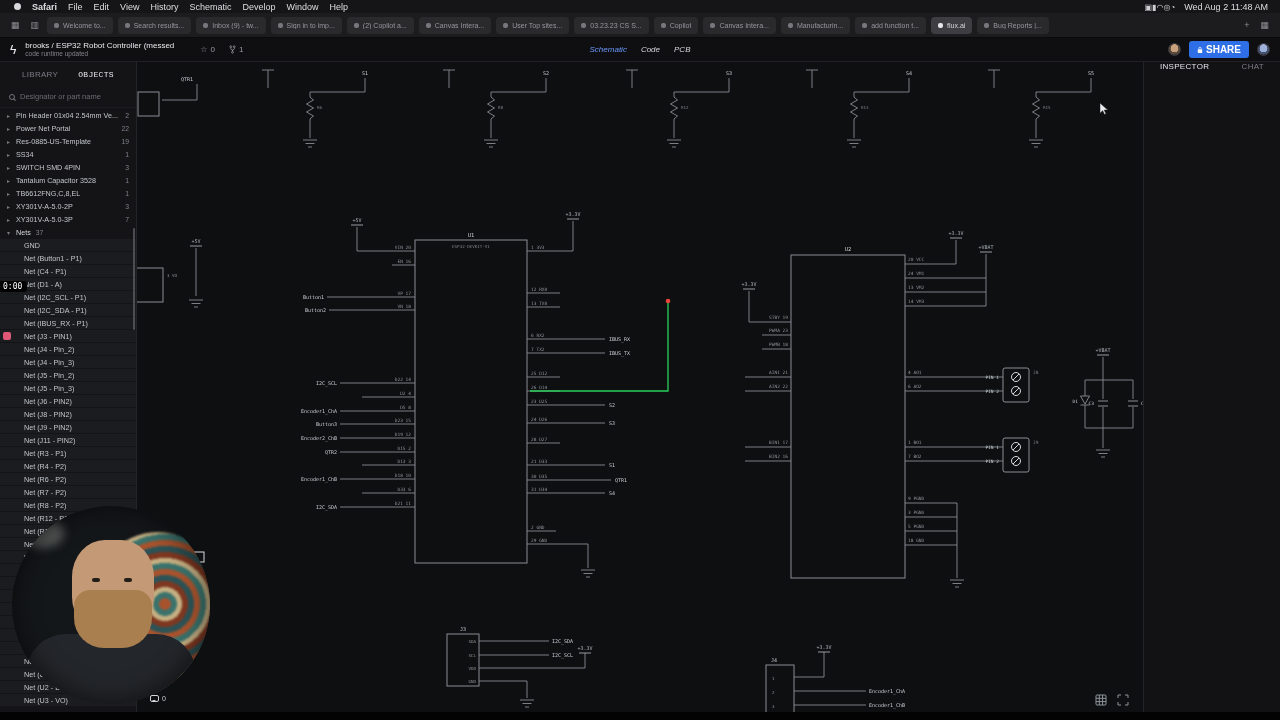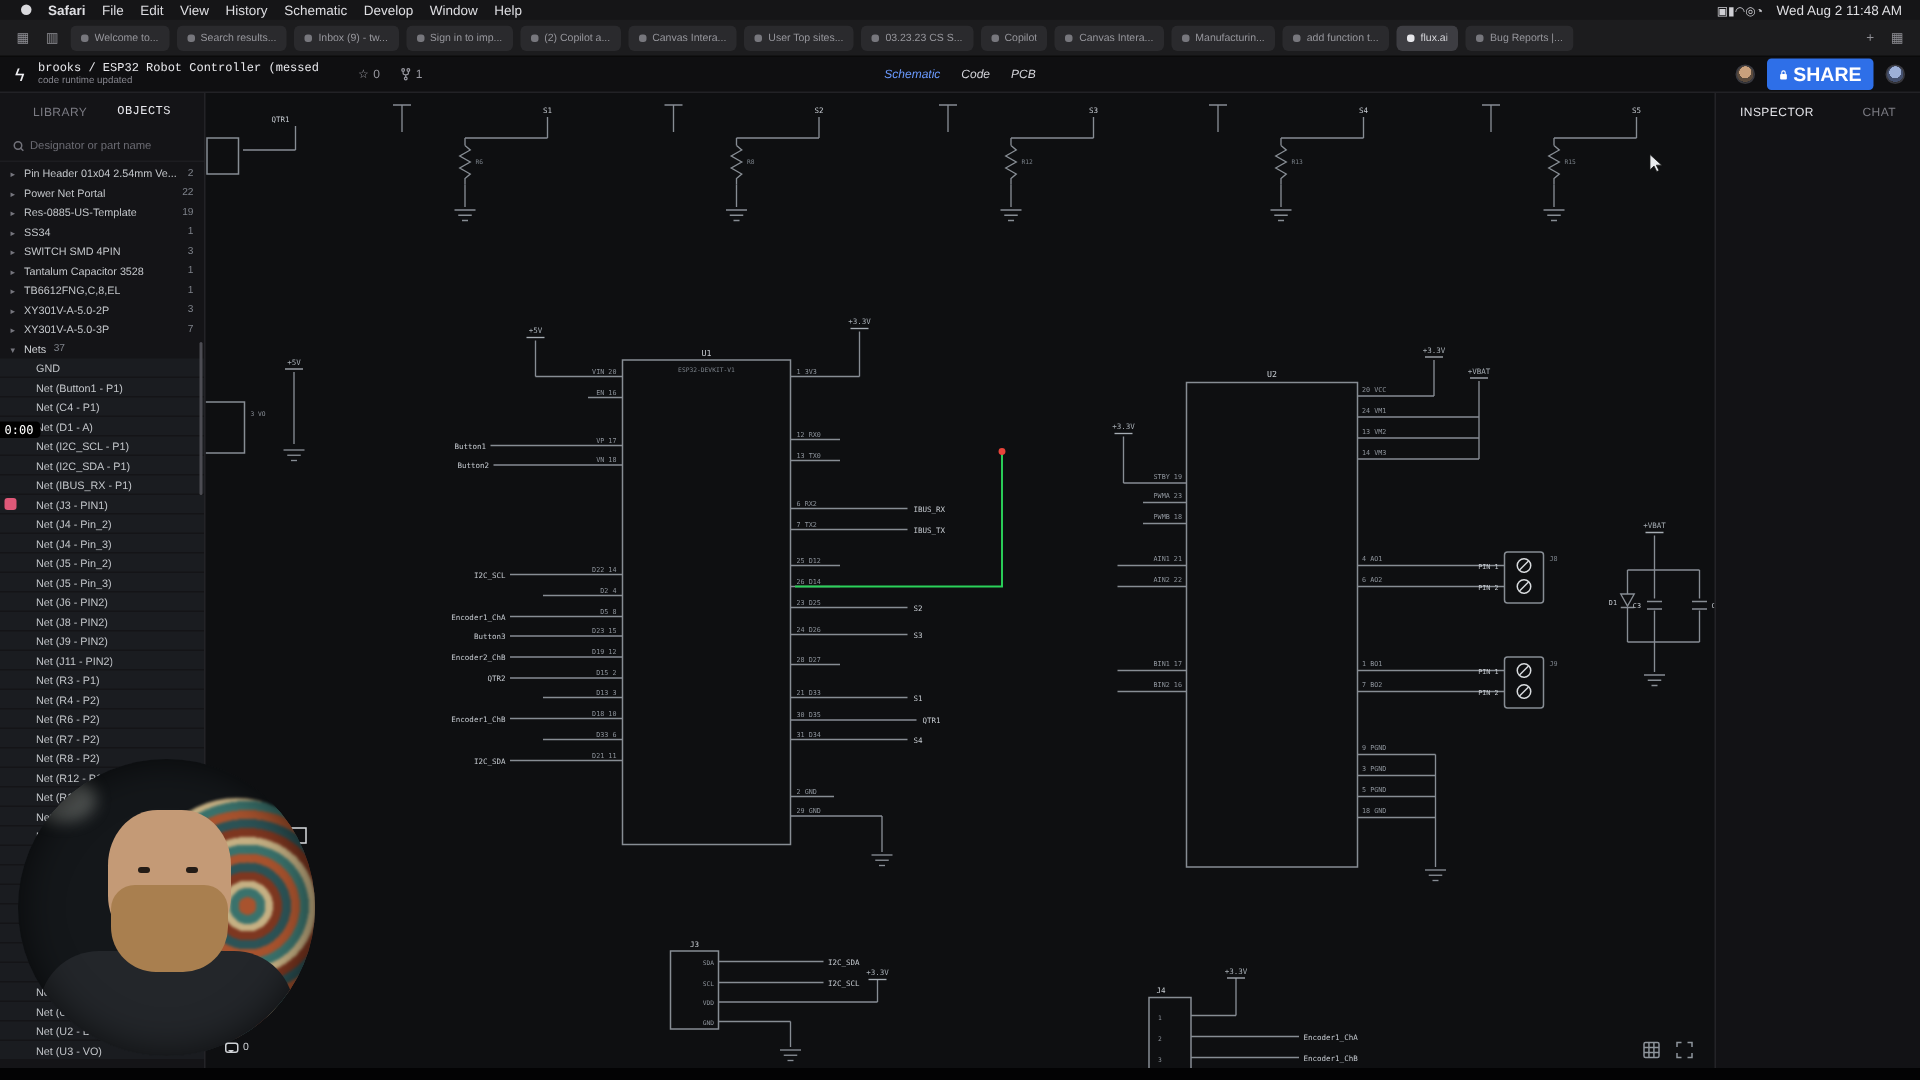--- a/index.html
+++ b/index.html
@@ -27,34 +27,34 @@
   .tab-pill.active { background:#3d3d42; color:#d6d6da; }
   .tab-pill span.lbl { white-space:nowrap; overflow:hidden; text-overflow:ellipsis; }
   .favicon { width:5px; height:5px; border-radius:2px; background:#77777d; flex:none; }
   .tab-pill.active .favicon { background:#e6e6ea; }
 
   
   #appheader { position:absolute; top:38px; left:0; right:0; height:24px; background:#0f0f11;
     border-bottom:1px solid #222226; display:flex; align-items:center; padding:0 10px; z-index:20; }
   #flux-logo { color:#f0f0f4; font-size:12px; margin-right:9px; }
   #crumb-block { display:flex; flex-direction:column; line-height:1.15; }
-  #breadcrumb { font-size:8px; color:#e8e8ec; white-space:nowrap;font-family:Liberation Mono, monospace; }
+  #breadcrumb { font-size:8px; color:#e8e8ec; white-space:nowrap; }
   #subtitle { font-size:6.5px; color:#84848c; }
   #stats { display:flex; align-items:center; gap:14px; margin-left:26px; color:#9a9aa2; font-size:8px; }
   .stat { display:flex; align-items:center; gap:3px; }
   .stat svg { display:block; }
   #header-tabs { position:absolute; left:50%; transform:translateX(-50%); display:flex; gap:14px; font-size:8px;font-style:italic; }
   .htab { color:#d4d4da; }
   .htab.active { color:#6b9aff; }
   #header-right { margin-left:auto; display:flex; align-items:center; gap:8px; }
   .avatar { width:13px; height:13px; border-radius:50%;
     background:radial-gradient(circle at 50% 38%, #c9a07c 0 45%, #5a4a3c 46% 72%, #2e2e33 73%); border:1px solid #3a3a40; }
   .avatar.alt { background:radial-gradient(circle at 50% 38%, #9db0d8 0 45%, #44506e 46% 72%, #2e2e33 73%); }
   #share-btn { display:flex; align-items:center; gap:3px; background:#2e6fe8; color:#fff;
-    font-size:13px; font-weight:bold; padding:3px 8px; border-radius:3px; border:none; }
+    font-size:10px; font-weight:bold; padding:3px 8px; border-radius:3px; border:none; }
 
   
   #sidebar { position:absolute; left:0; top:62px; width:137px; bottom:8px; background:#141417;
     border-right:1px solid #232327; z-index:5; overflow:hidden; }
   .sb-tabs { height:24px; display:flex; align-items:center; padding:0 22px; gap:20px; font-size:8px; }
   .sb-tab { color:#7c7c84; letter-spacing:.3px; }
   .sb-tab.active { color:#e9e9ee;font-family:Liberation Mono, monospace; }
   .sb-search { height:22px; display:flex; align-items:center; gap:5px; padding:0 9px; border-bottom:1px solid #1d1d21; }
   .mag { width:6px; height:6px; border:1px solid #72727a; border-radius:50%; position:relative; flex:none; }
   .mag::after { content:""; position:absolute; width:3px; height:1px; background:#72727a;
@@ -68,21 +68,21 @@
   .nets-header { height:13px; display:flex; align-items:center; padding:0 7px; font-size:7.2px; color:#d2d5d9; }
   .nets-count { margin-left:5px; color:#7e828a; font-size:6.8px; }
   .net-row { height:12px; margin-bottom:1px; display:flex; align-items:center; padding:0 7px 0 24px;
     font-size:7.2px; color:#c3c6ca; background:#1a1c20; }
   .net-lbl { white-space:nowrap; overflow:hidden; text-overflow:ellipsis; }
   #sb-scroll { position:absolute; right:1px; top:166px; width:2px; height:102px; background:#4c4c53; border-radius:1px; }
 
   
   #inspector { position:absolute; right:0; top:62px; width:137px; bottom:8px; background:#121215;
     border-left:1px solid #232327; z-index:5; }
-  .insp-tabs { height:24px; display:flex; align-items:center; padding:0 16px; font-size:8px; letter-spacing:.3px; }
+  .insp-tabs { height:24px; display:flex; padding:0 16px; font-size:8px; letter-spacing:.3px; }
   .insp-tab.active { color:#e4e4e9; }
   .insp-tab { color:#7c7c84; }
   .insp-tab + .insp-tab { margin-left:auto; }
 
   
   #canvas { position:absolute; left:137px; top:62px; width:1006px; bottom:8px; background:#0e0f11; z-index:1; }
   #canvas-tools { position:absolute; right:14px; bottom:6px; display:flex; gap:10px; }
   #canvas-tools svg { display:block; }
 
   

